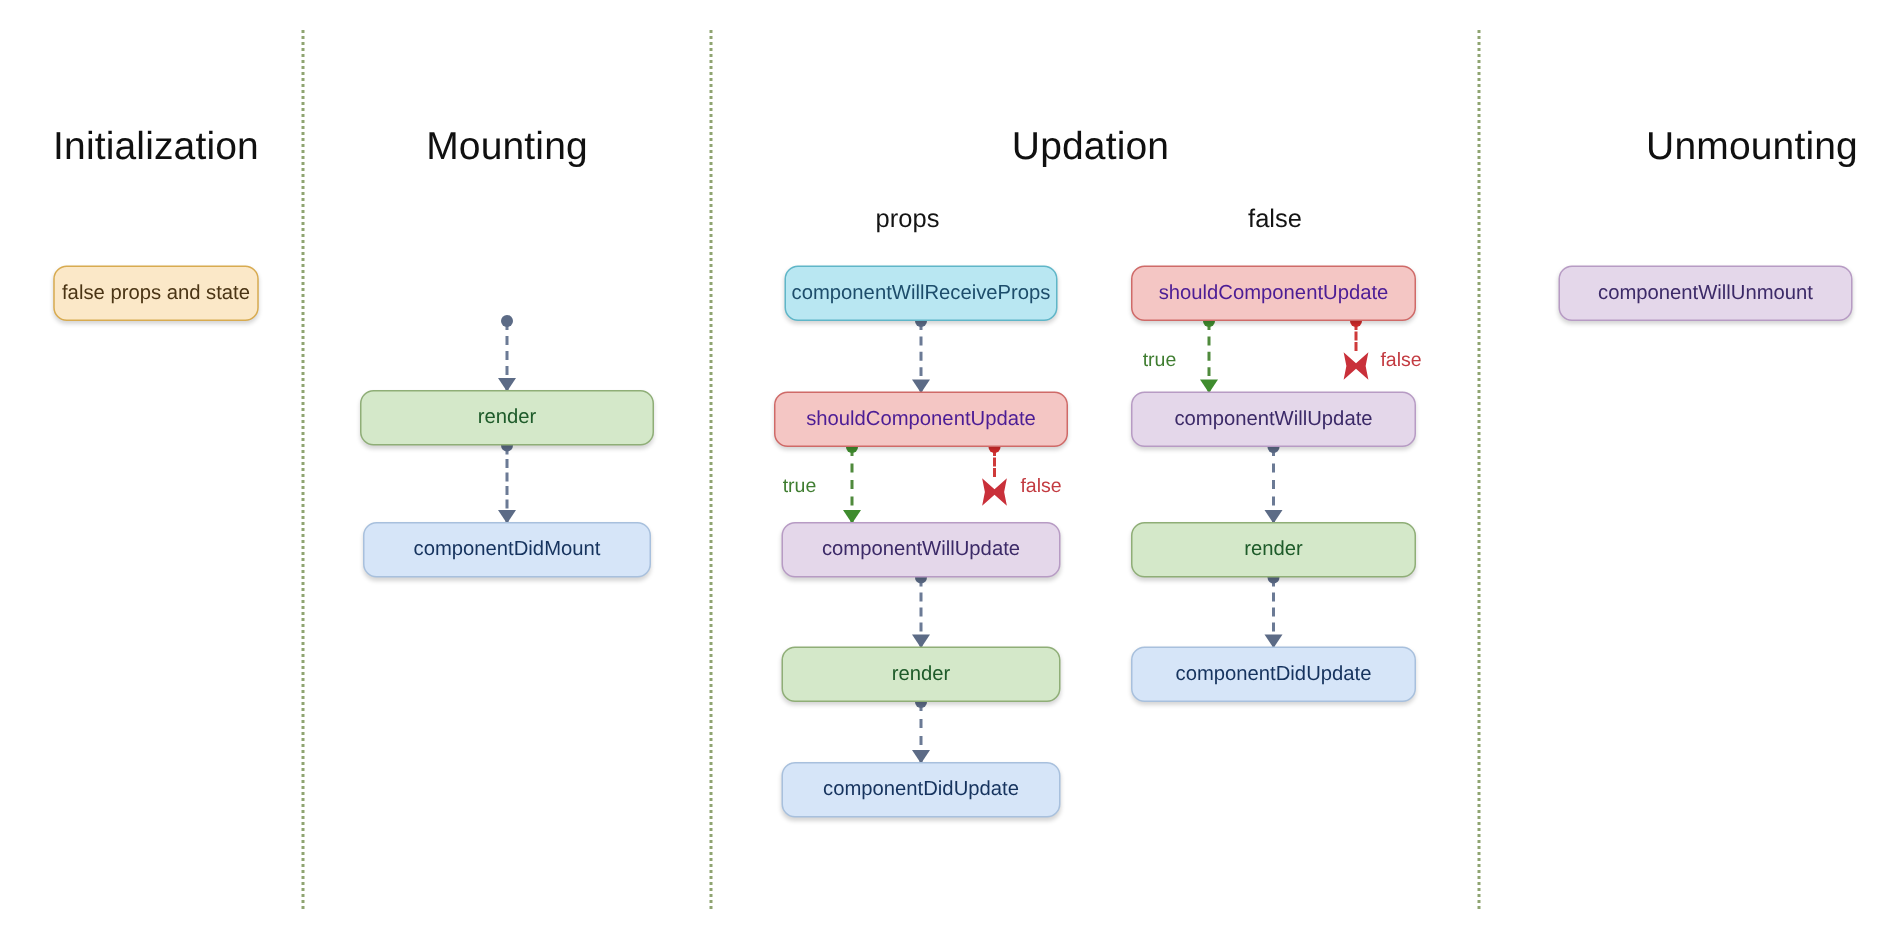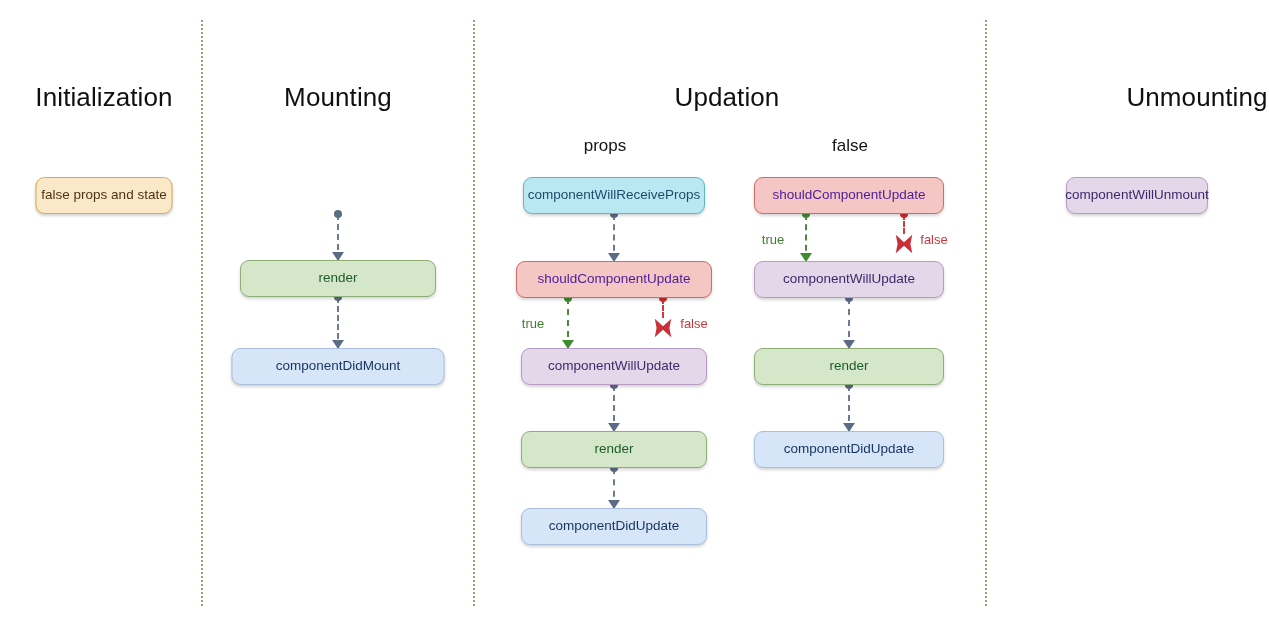--- a/index.html
+++ b/index.html
@@ -138,21 +138,21 @@
 </head>
 <body>
 
 <div id="stage">
     <div class="divider" style="left: 201px;"></div>
     <div class="divider" style="left: 473px;"></div>
     <div class="divider" style="left: 985px;"></div>
     <div class="section-title" style="left: 104px; top: 82px;">Initialization</div>
     <div class="section-title" style="left: 338px; top: 82px;">Mounting</div>
     <div class="section-title" style="left: 727px; top: 82px;">Updation</div>
-    <div class="section-title" style="left: 1197px; top: 82px;">Unmounting</div>
+    <div class="section-title" style="left: 1168px; top: 82px;">Unmounting</div>
     <div class="sub-title" style="left: 605px; top: 136px;">props</div>
     <div class="sub-title" style="left: 850px; top: 136px;">false</div>
     <div class="conn" style="left: 338px; top: 214px; height: 46px;">
       <div class="line"></div>
       <div class="dot"></div>
       <div class="head"></div>
     </div>
     <div class="conn" style="left: 338px; top: 297px; height: 51px;">
       <div class="line"></div>
       <div class="dot"></div>
@@ -210,24 +210,24 @@
       <svg viewBox="0 0 24 24">
         <path d="M3 2 L12 10 L21 2 L19 12 L21 22 L12 14 L3 22 L5 12 Z" fill="#c9303a"></path>
       </svg>
     </div>
     <div class="branch-label true-lbl" style="left: 533px; top: 316px;">true</div>
     <div class="branch-label false-lbl" style="left: 694px; top: 316px;">false</div>
     <div class="branch-label true-lbl" style="left: 773px; top: 232px;">true</div>
     <div class="branch-label false-lbl" style="left: 934px; top: 232px;">false</div>
     <div class="node n-tan" style="left: 104px; top: 177px; width: 137px; height: 37px;">false props and state</div>
     <div class="node n-green" style="left: 338px; top: 260px; width: 196px; height: 37px;">render</div>
-    <div class="node n-blue" style="left: 338px; top: 348px; width: 213px; height: 37px;">componentDidMount</div>
+    <div class="node n-blue" style="left: 338px; top: 348px; width: 192px; height: 37px;">componentDidMount</div>
     <div class="node n-cyan" style="left: 614px; top: 177px; width: 182px; height: 37px;">componentWillReceiveProps</div>
     <div class="node n-red" style="left: 614px; top: 261px; width: 196px; height: 37px;">shouldComponentUpdate</div>
     <div class="node n-purple" style="left: 614px; top: 348px; width: 186px; height: 37px;">componentWillUpdate</div>
     <div class="node n-green" style="left: 614px; top: 431px; width: 186px; height: 37px;">render</div>
     <div class="node n-blue" style="left: 614px; top: 508px; width: 186px; height: 37px;">componentDidUpdate</div>
     <div class="node n-red" style="left: 849px; top: 177px; width: 190px; height: 37px;">shouldComponentUpdate</div>
     <div class="node n-purple" style="left: 849px; top: 261px; width: 190px; height: 37px;">componentWillUpdate</div>
     <div class="node n-green" style="left: 849px; top: 348px; width: 190px; height: 37px;">render</div>
     <div class="node n-blue" style="left: 849px; top: 431px; width: 190px; height: 37px;">componentDidUpdate</div>
-    <div class="node n-purple" style="left: 1137px; top: 177px; width: 142px; height: 37px;">componentWillUnmount</div>
+    <div class="node n-purple" style="left: 1137px; top: 177px; width: 196px; height: 37px;">componentWillUnmount</div>
   </div>
 
 </body></html>

